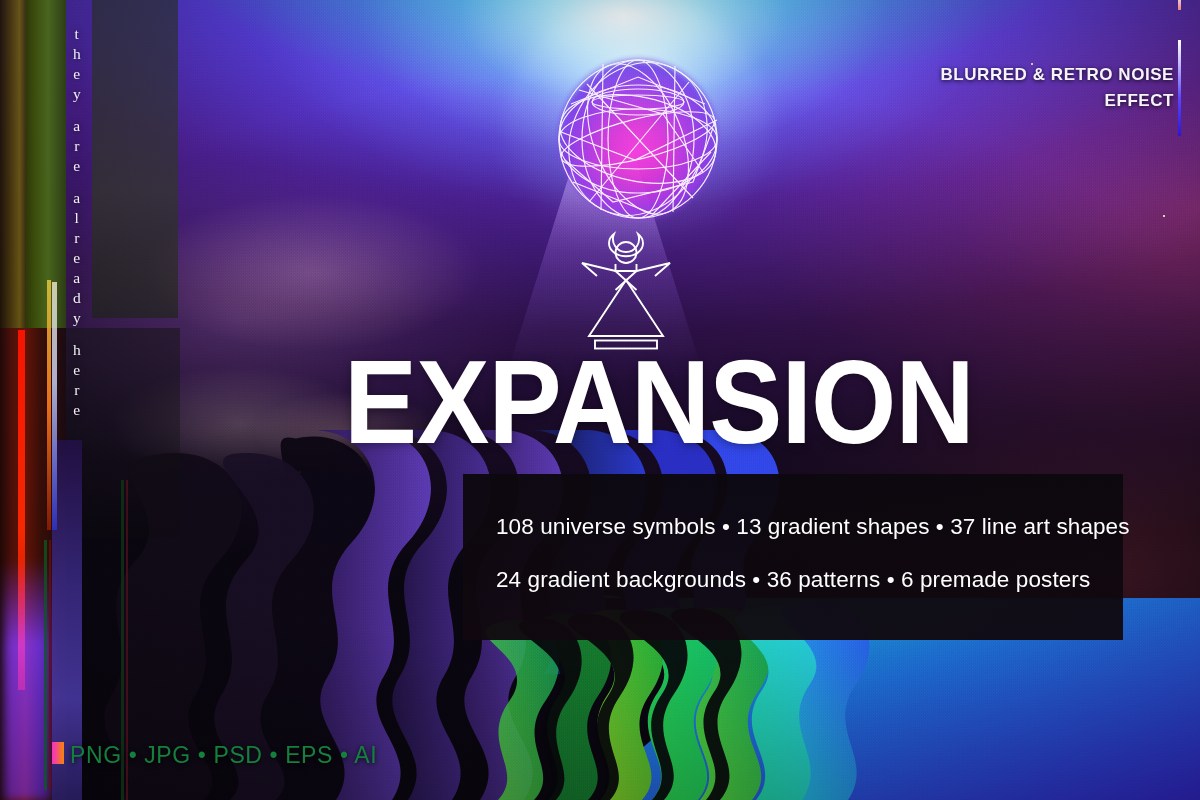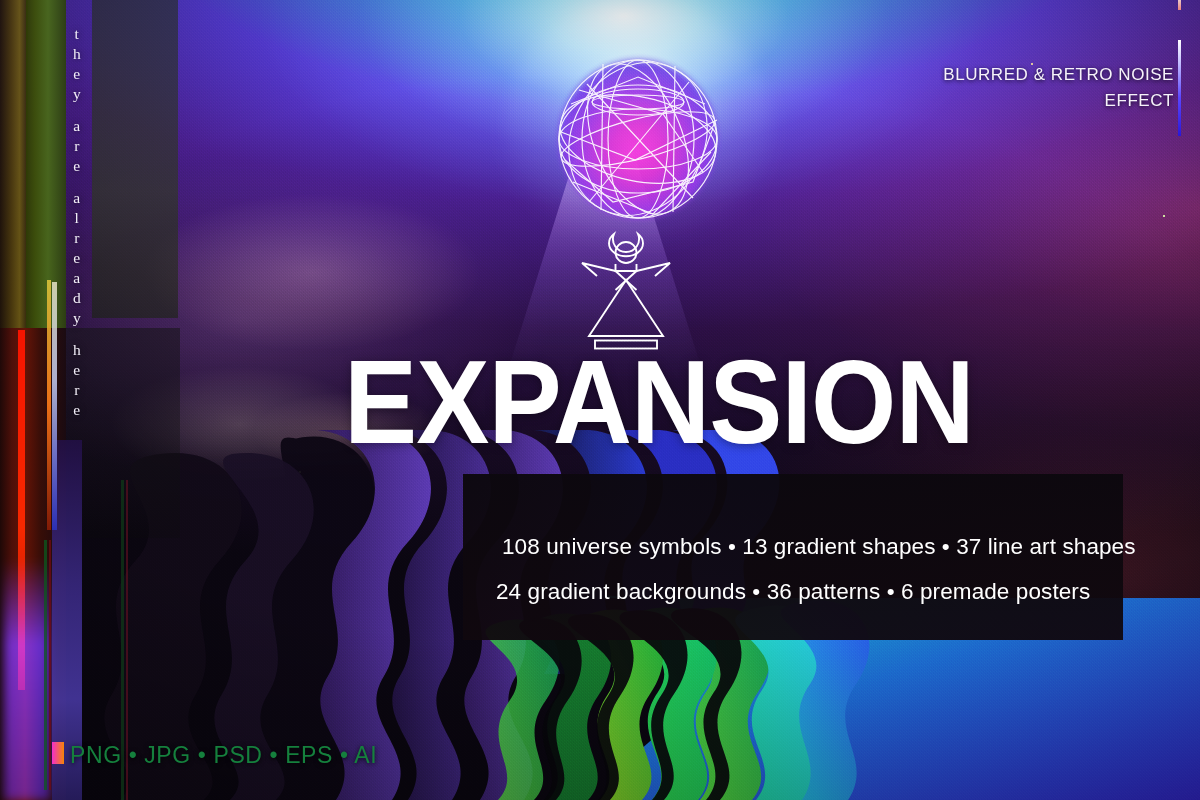--- a/index.html
+++ b/index.html
@@ -176,21 +176,21 @@
     color:#f2eef8;font-size:15.5px;letter-spacing:.5px;line-height:1.02;
     text-align:center;font-family:"Liberation Serif", serif;
     text-shadow:0 0 6px rgba(0,0,0,.7);
   }
   .vtext span{display:block;height:20px;}
   .vtext .gap{height:12px;}
 
   .corner-note{
     position:absolute;right:26px;top:62px;width:420px;
     text-align:right;color:#f6f3fa;font-size:17px;letter-spacing:.55px;
-    line-height:1.55;font-weight:400;
+    line-height:1.55;font-weight:700;
     text-shadow:0 1px 4px rgba(0,0,0,.85);
   }
   .accent-line{
     position:absolute;left:1178px;top:40px;width:3px;height:96px;
     background:linear-gradient(180deg,#ffffff 0%,#c9c4ff 22%,#5a46ff 60%,#2a18d8 100%);
   }
   .accent-line-2{
     position:absolute;left:1178px;top:0;width:3px;height:10px;
     background:linear-gradient(180deg,#ffd9d0 0%,#ff8e7a 100%);opacity:.9;
   }
@@ -210,22 +210,22 @@
   }
 
   .info-panel{
     position:absolute;left:463px;top:474px;width:660px;height:166px;
     background:linear-gradient(180deg, rgba(12,8,14,.97) 0%, rgba(14,8,14,.96) 55%, rgba(16,8,14,.95) 100%);
   }
   .info-panel .line{
     position:absolute;left:33px;color:#ffffff;
     font-size:22.5px;letter-spacing:.1px;white-space:nowrap;font-weight:400;
   }
-  .info-panel .line1{top:60px;margin-left:6px;}
-  .info-panel .line2{top:93px;margin-top:12px;}
+  .info-panel .line1{top:40px;}
+  .info-panel .line2{top:93px;}
 
   .formats{
     position:absolute;left:70px;top:742px;
     color:#15803d;font-size:23px;letter-spacing:.6px;font-weight:400;
     text-shadow:0 1px 5px rgba(0,0,0,.9);
   }
 </style>
 </head>
 <body>
 

